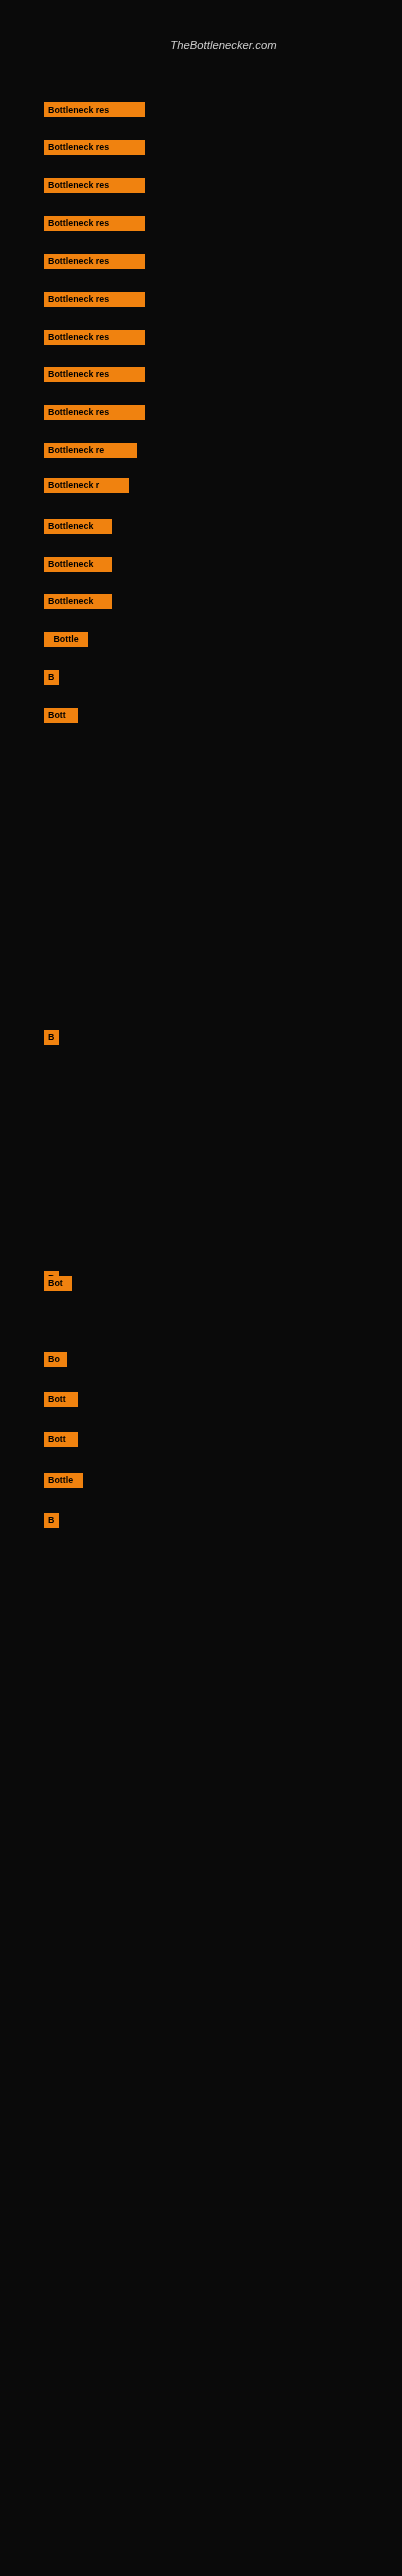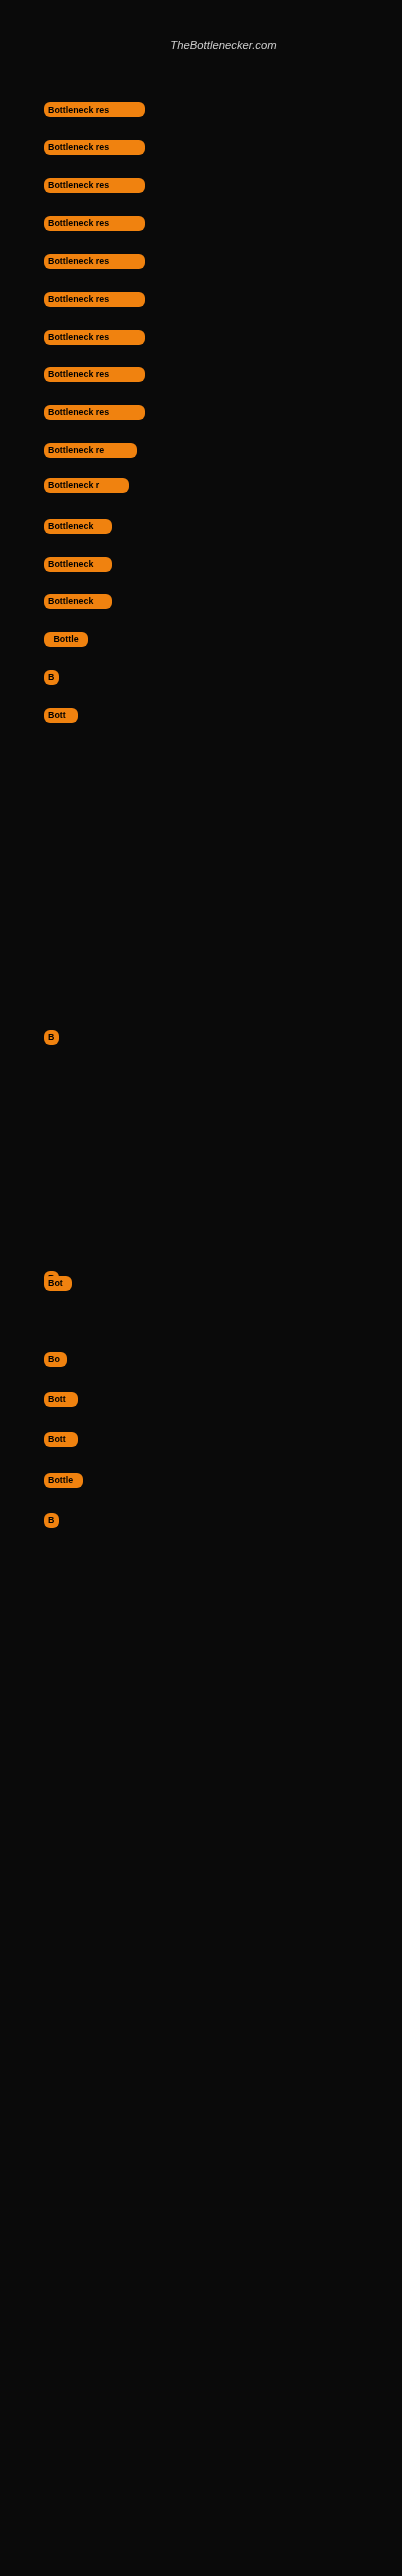--- a/index.html
+++ b/index.html
@@ -26,21 +26,20 @@
       left: 0;
       background-color: #f0820f;
       color: #000;
       font-size: 8.9px;
       font-weight: bold;
       padding: 2.4px 4px;
       white-space: nowrap;
       overflow: hidden;
       max-width: 105px;
       cursor: pointer;
-      border-radius: 6px;
     }
   </style>
 </head>
 <body>
 
 <div class="site-title">TheBottlenecker.com</div>
 
 <div id="labels-container" style="position:relative; width:403px; height:2576px;">
 <div class="bottleneck-label" style="top: 22.5px; max-width: 101px; width: 101px;">Bottleneck res</div>
     <div class="bottleneck-label" style="top: 60px; max-width: 101px; width: 101px;">Bottleneck res</div>

